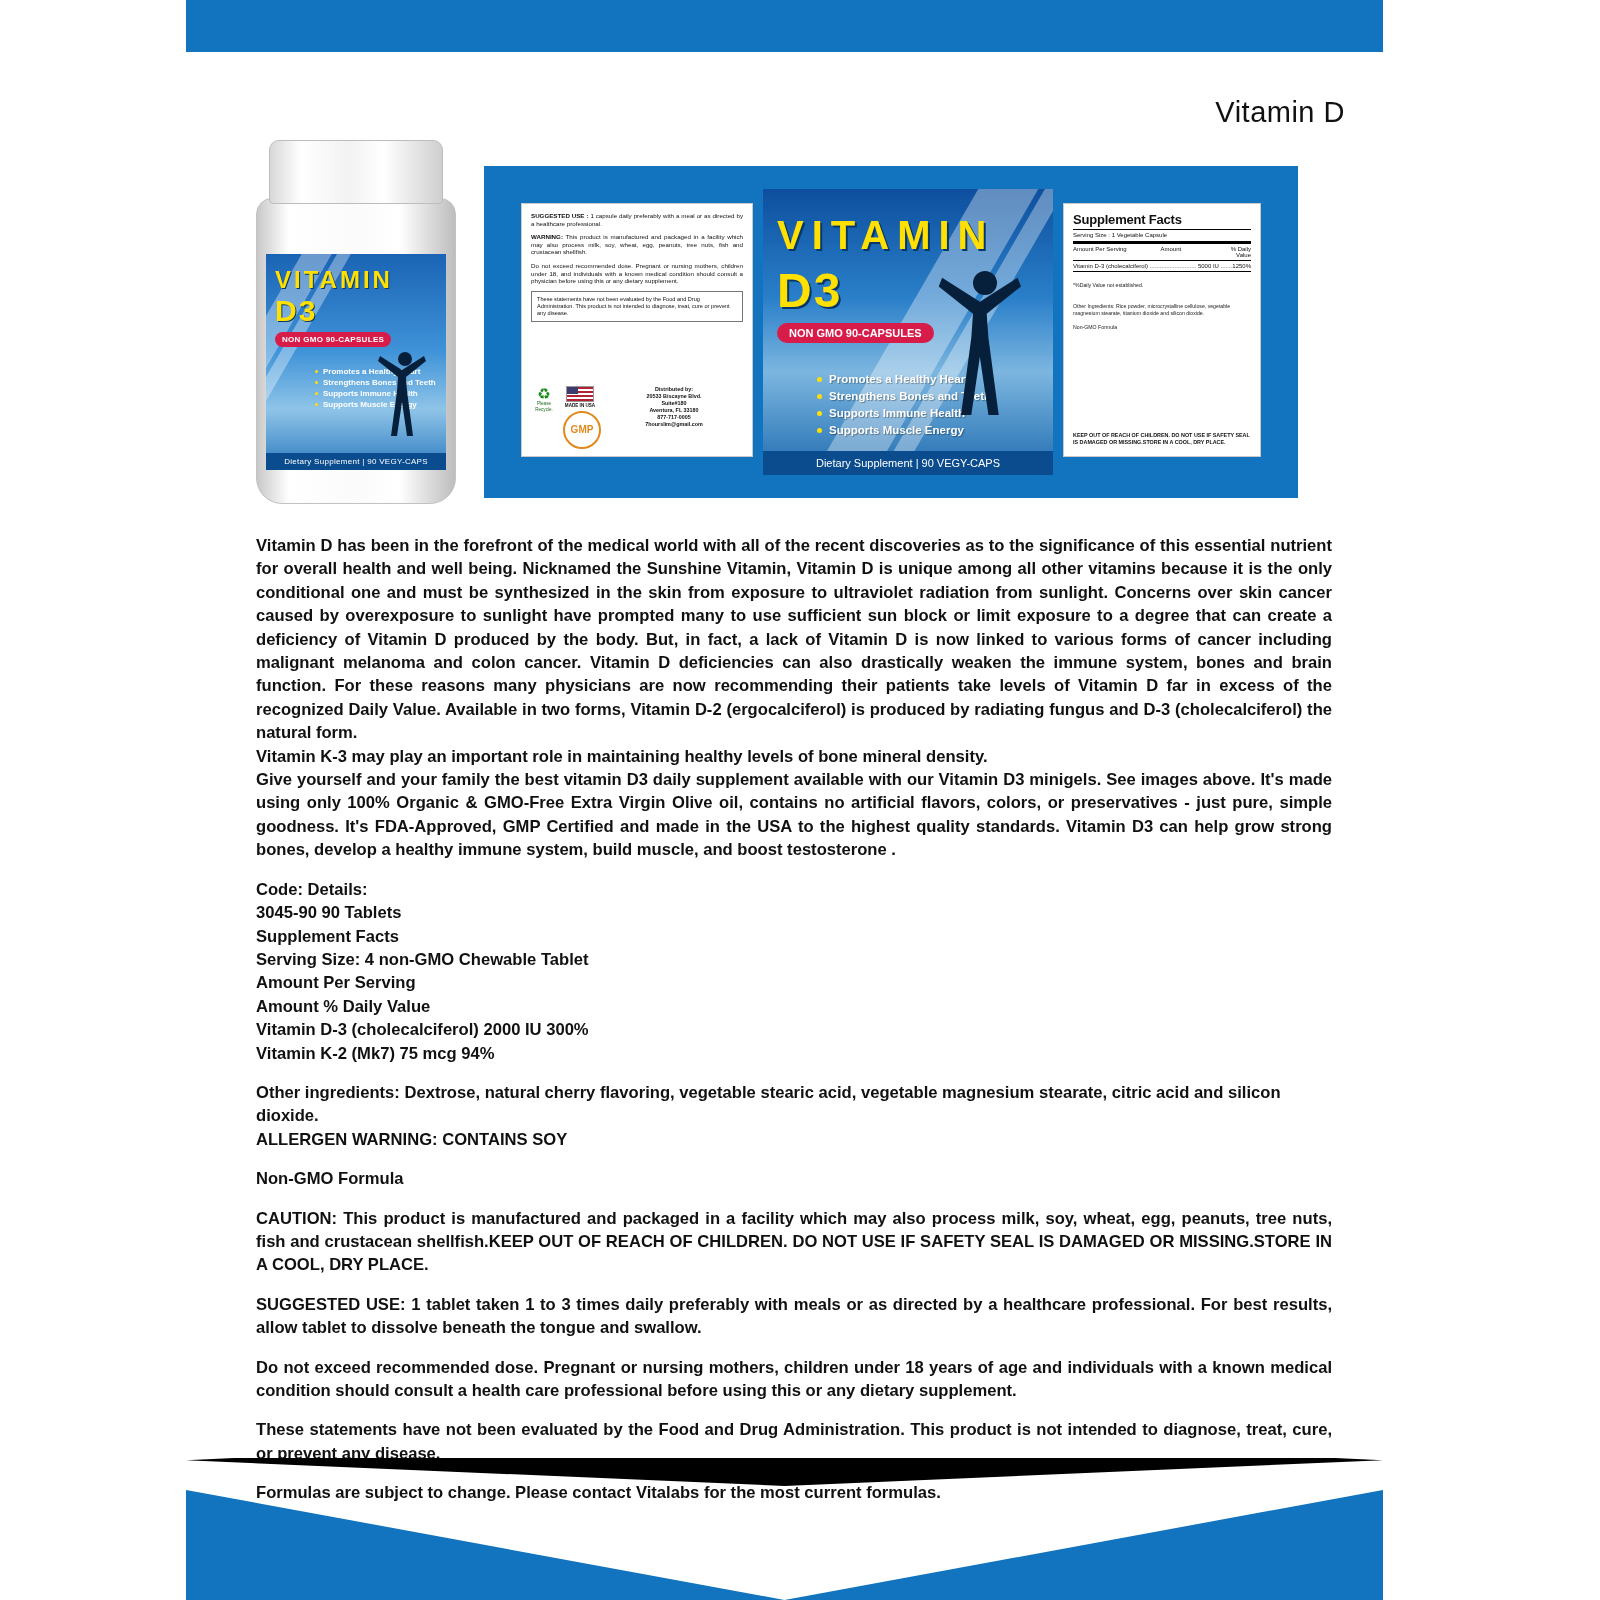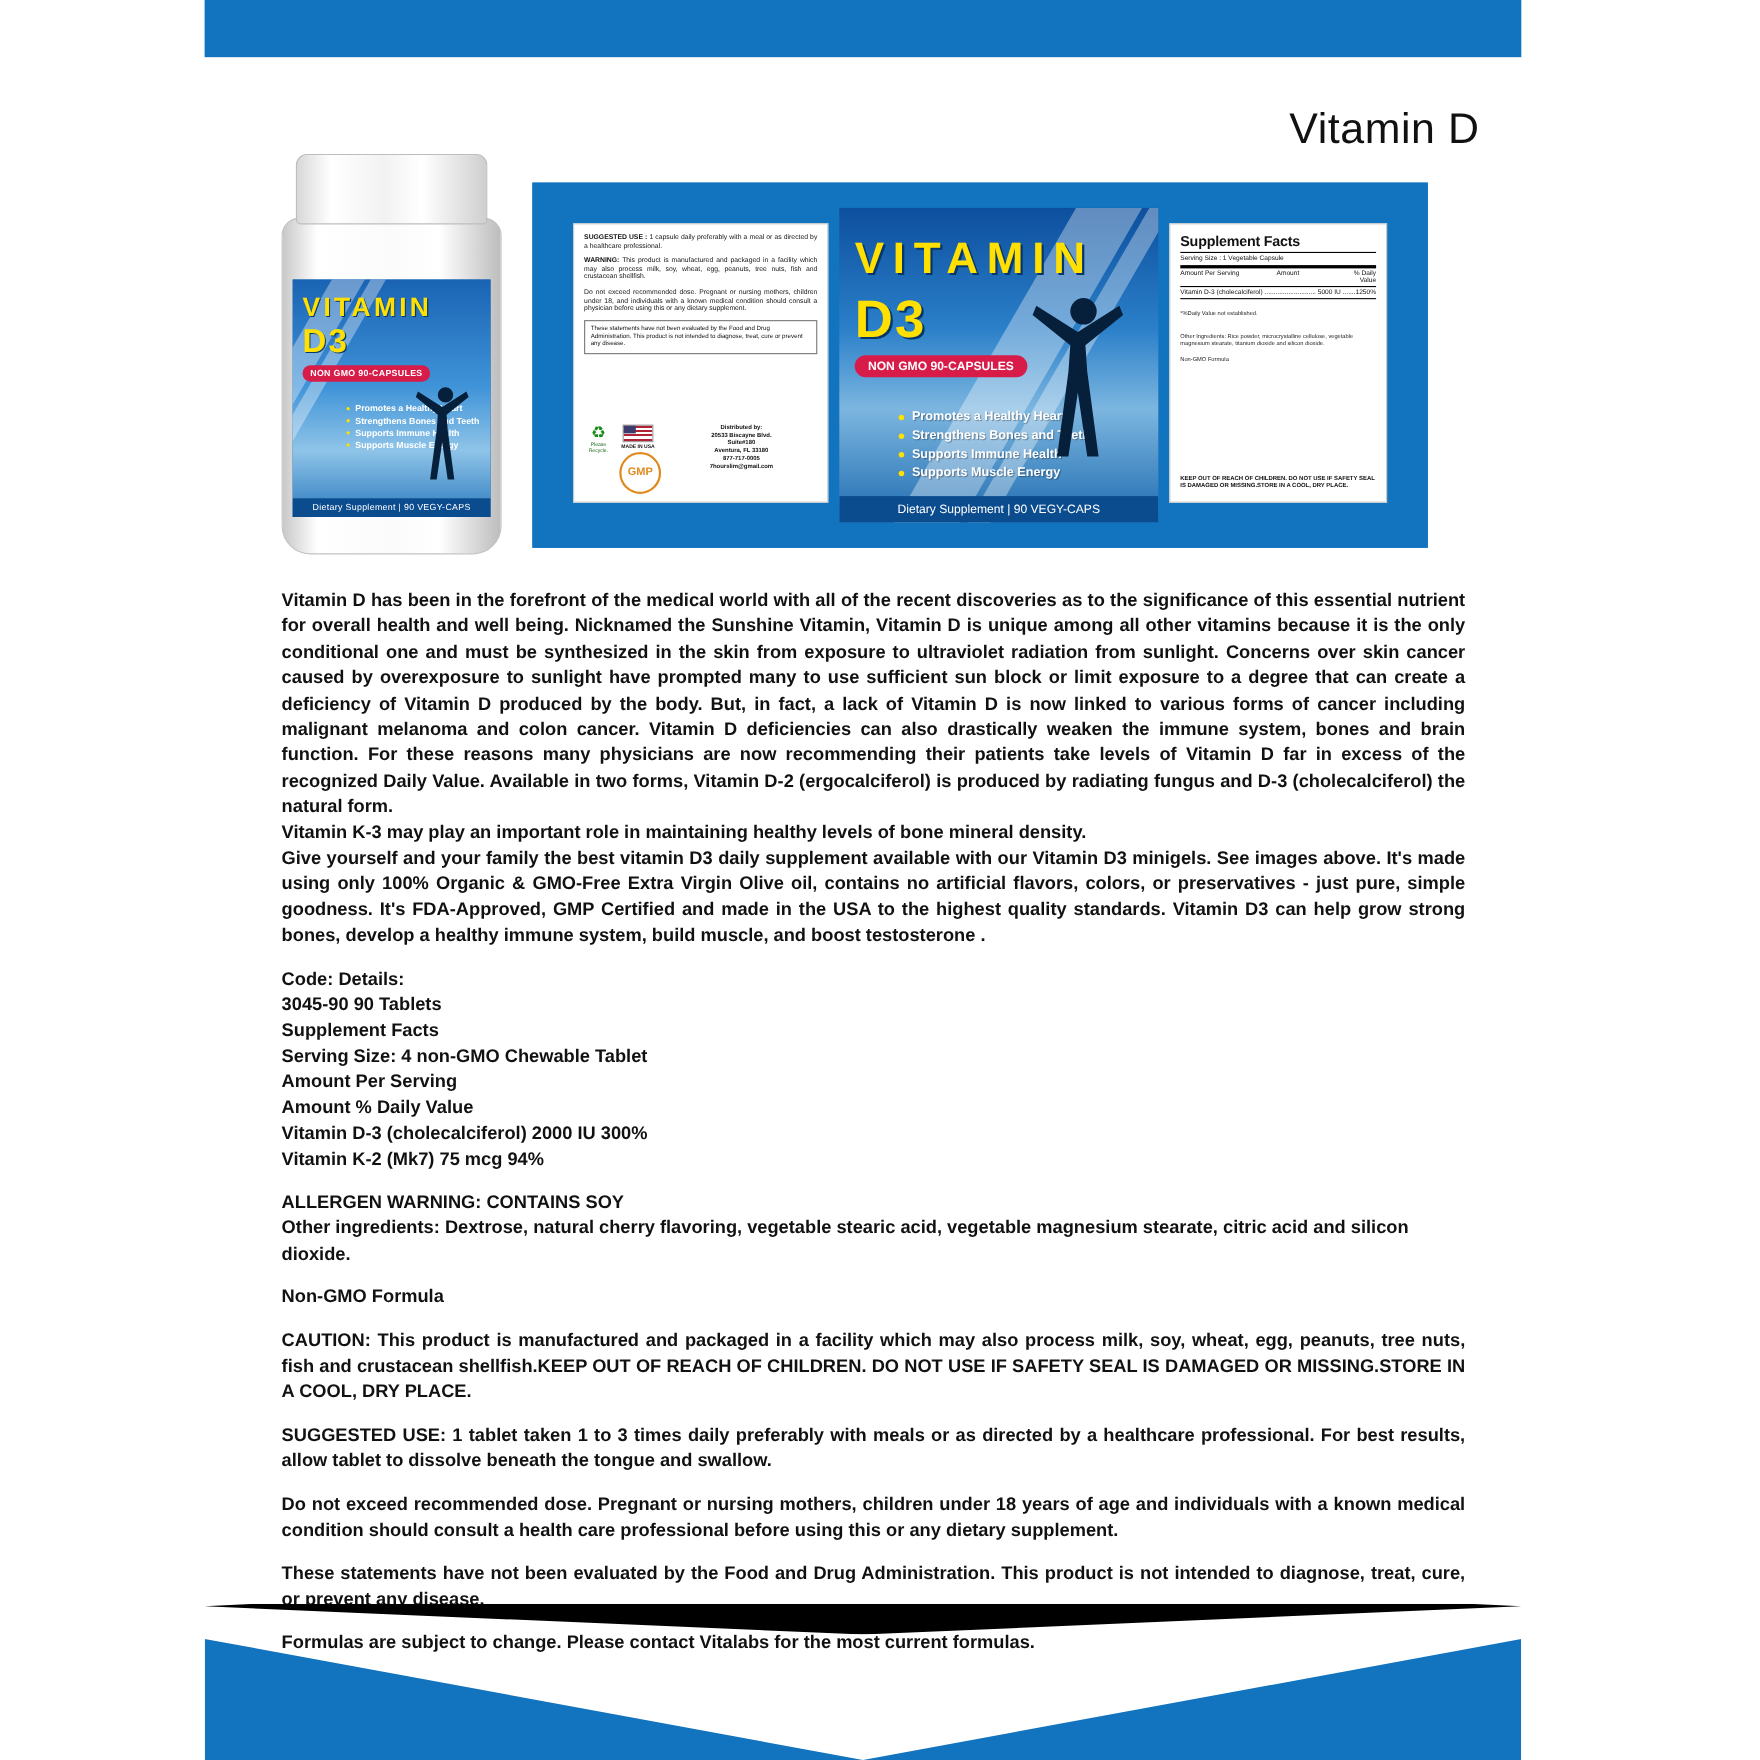--- a/index.html
+++ b/index.html
@@ -44,21 +44,21 @@
     position: absolute;
     left: 0; top: 14px;
     width: 1197px; height: 128px;
     background: #1273bf;
     clip-path: polygon(0% 14%, 50% 100%, 100% 14%, 100% 100%, 0% 100%);
   }
   .title {
     position: absolute;
     right: 255px;
     top: 96px;
-    font-size: 39px;
+    font-size: 29px;
     color: #111;
     letter-spacing: 0.5px;
   }
 
   
   .bottle {
     position: absolute;
     left: 256px; top: 140px;
     width: 198px; height: 362px;
   }
@@ -408,22 +408,22 @@
     <p>3045-90  90 Tablets</p>
     <p>Supplement Facts</p>
     <p>Serving Size: 4 non-GMO Chewable Tablet</p>
     <p>Amount Per Serving</p>
     <p>Amount  % Daily Value</p>
     <p>Vitamin D-3 (cholecalciferol)        2000 IU  300%</p>
     <p>Vitamin K-2 (Mk7)        75 mcg   94%</p>
 
     <div class="gap"></div>
 
+    <p>Other ingredients: Dextrose, natural cherry flavoring, vegetable stearic acid, vegetable magnesium stearate, citric acid and silicon dioxide.</p>
     <p>ALLERGEN WARNING: CONTAINS SOY</p>
-    <p>Other ingredients: Dextrose, natural cherry flavoring, vegetable stearic acid, vegetable magnesium stearate, citric acid and silicon dioxide.</p>
 
     <div class="gap"></div>
 
     <p>Non-GMO Formula</p>
 
     <div class="gap"></div>
 
     <p class="just">CAUTION: This product is manufactured and packaged in a facility which may also process milk, soy, wheat, egg, peanuts, tree nuts, fish and crustacean shellfish.KEEP OUT OF REACH OF CHILDREN. DO NOT USE IF SAFETY SEAL IS DAMAGED OR MISSING.STORE IN A COOL, DRY PLACE.</p>
 
     <div class="gap"></div>

